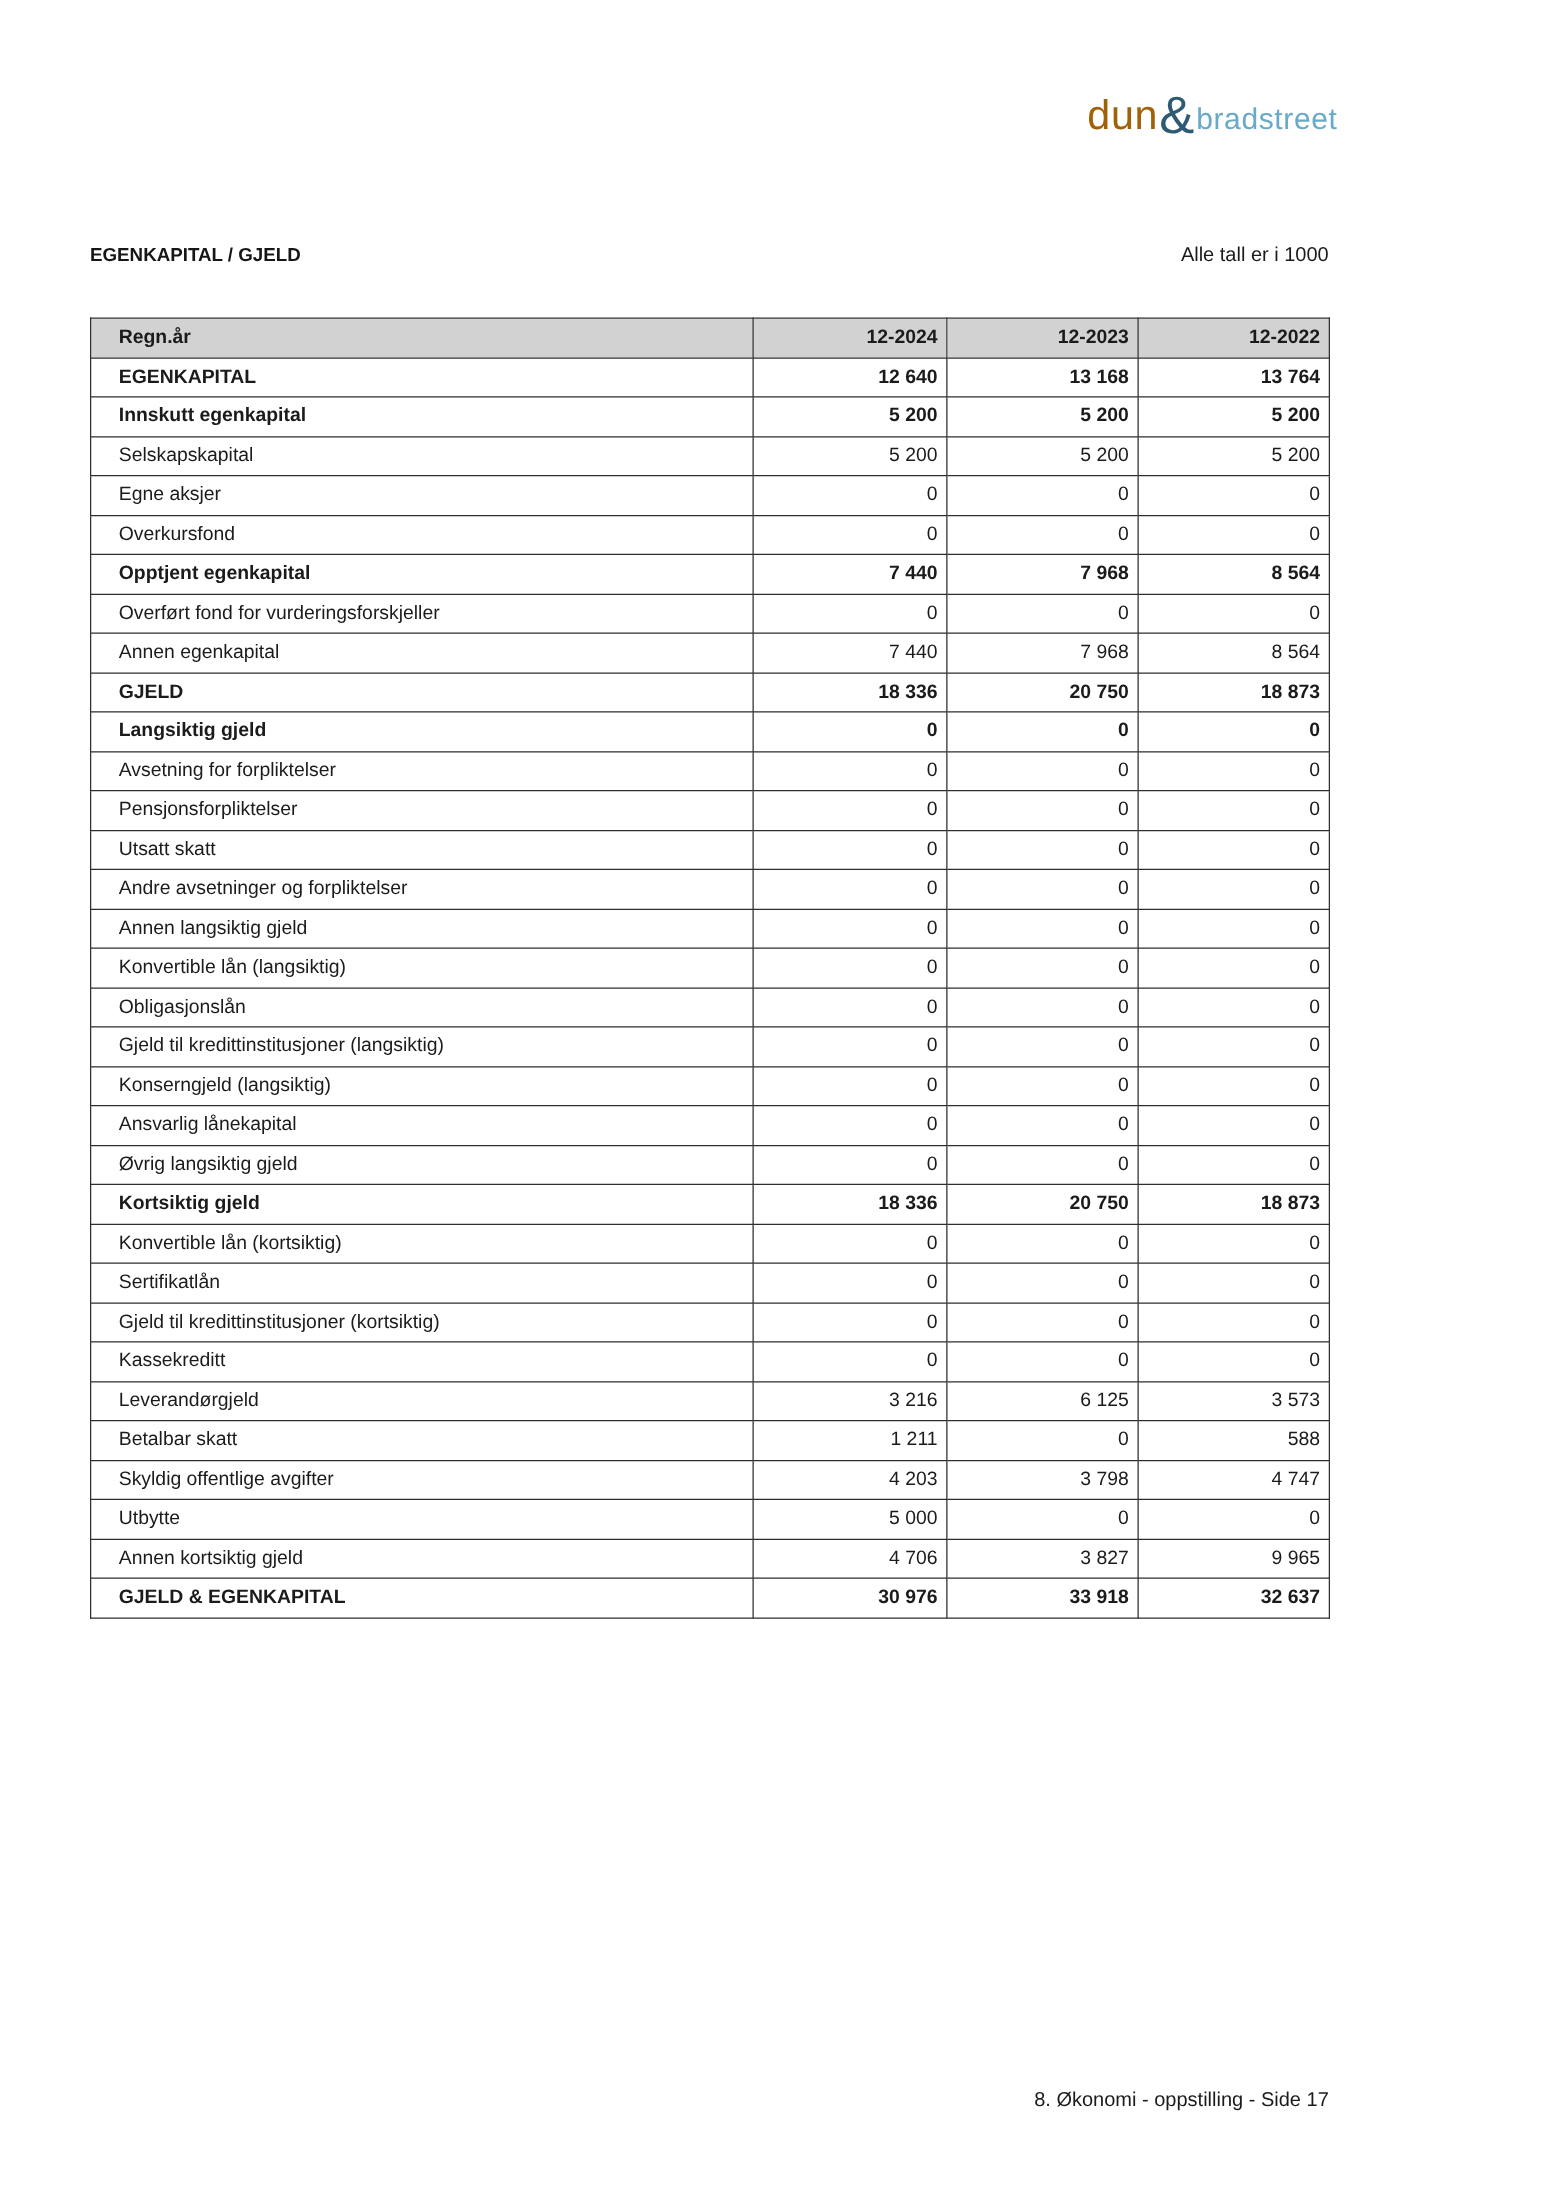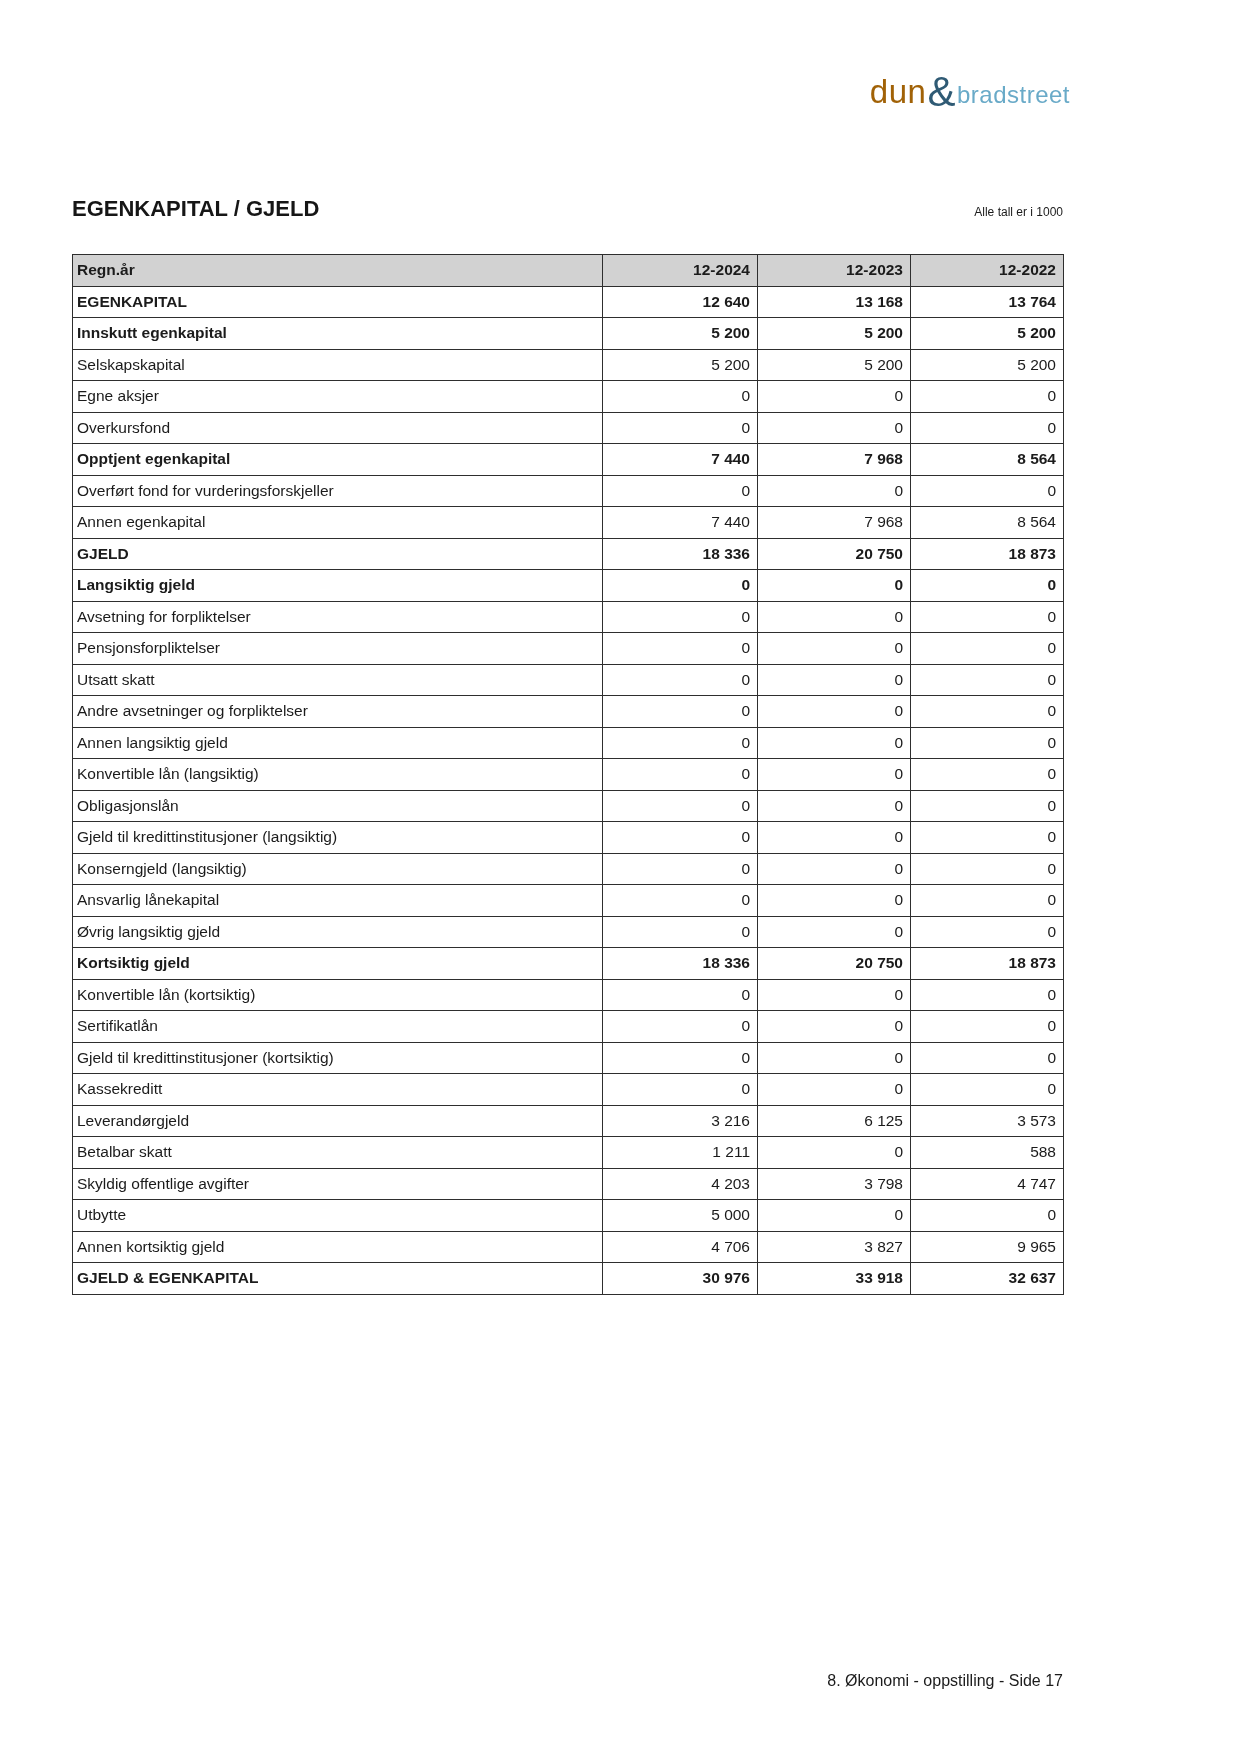--- a/index.html
+++ b/index.html
@@ -27,22 +27,22 @@
   .logo .amp { font-size: 42px; color: #2f5a74; font-weight: 400; margin: 0 1px; position: relative; top: 3px; }
   .logo .bradstreet { font-size: 24px; color: #69aac8; }
 
   
   .title-row {
     position: absolute;
     left: 72px; top: 196px;
     width: 991px;
     display: flex; justify-content: space-between; align-items: baseline;
   }
-  .page-title { font-size: 22px; font-weight: bold; color: #161616; }
-  .units-note { font-size: 12px; color: #1b1b1b; }
+  .page-title { font-size: 15px; font-weight: bold; color: #161616; }
+  .units-note { font-size: 16px; color: #1b1b1b; }
 
   
   .table-wrap { position: absolute; left: 72px; top: 254px; }
   .doc-table {
     border-collapse: collapse;
     table-layout: fixed;
     width: 991px;
   }
   .doc-table col.col-label { width: 530px; }
   .doc-table col.col-y1 { width: 155px; }
@@ -55,21 +55,21 @@
     vertical-align: middle;
     overflow: hidden;
     white-space: nowrap;
   }
   .doc-table thead th {
     background: #d2d2d2;
     font-weight: bold;
   }
   .label-cell, .doc-table th.label-head {
     text-align: left;
-    padding-left: 4px;
+    padding-left: 22px;
     padding-right: 4px;
   }
   .value-cell, .doc-table th.year-head {
     text-align: right;
     padding-right: 7px;
     padding-left: 4px;
   }
   tr.bold td { font-weight: bold; }
 
   

